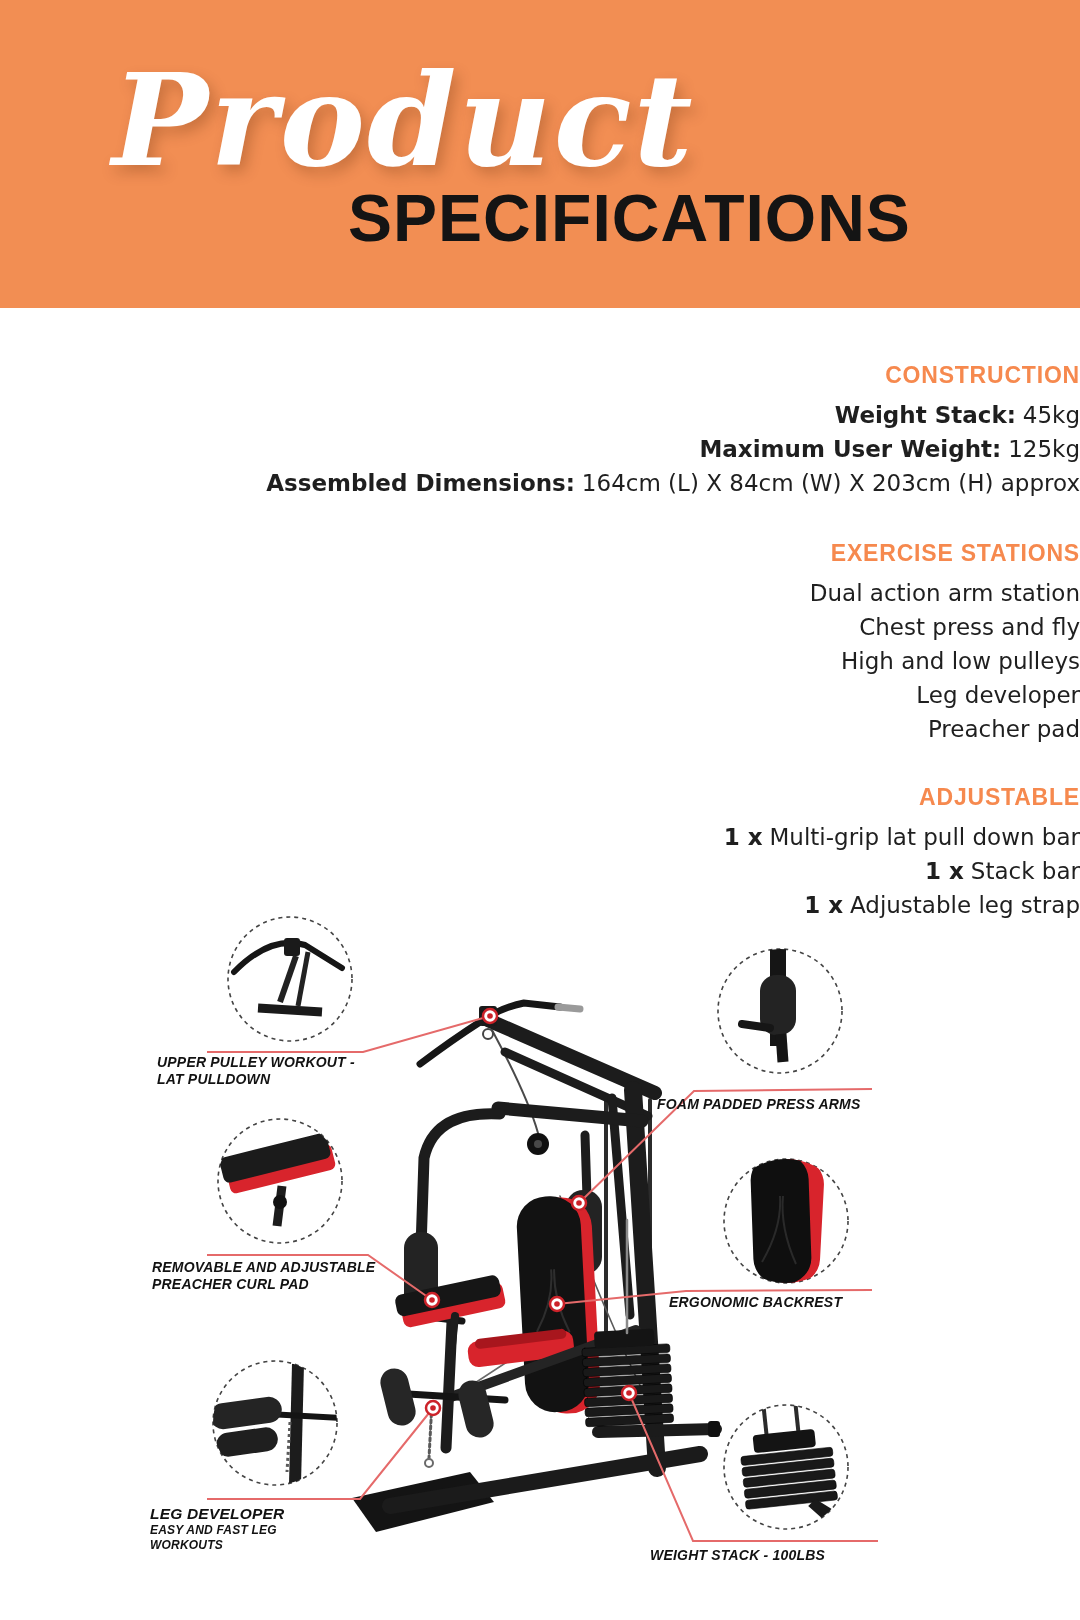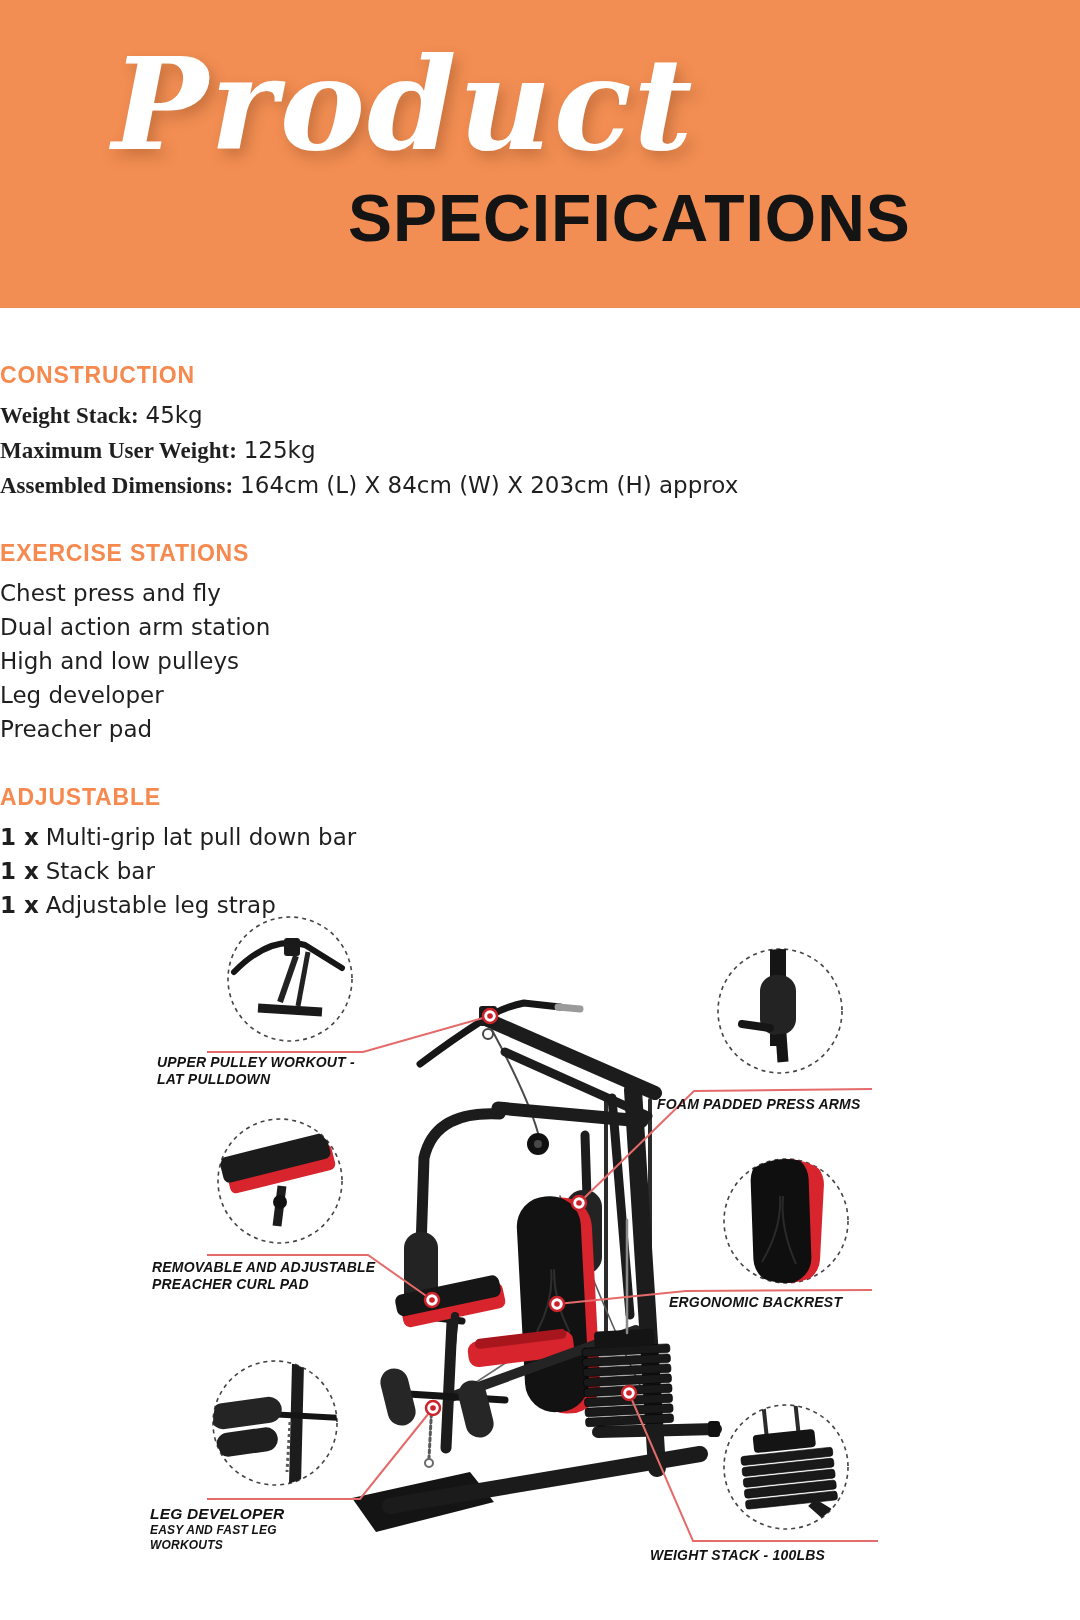--- a/index.html
+++ b/index.html
@@ -1,30 +1,30 @@
 <!DOCTYPE html>
 <html><head>
 <meta charset="utf-8">
 <style>
   html,body{margin:0;padding:0;background:#e8e8e8;}
   .page{position:relative;width:1080px;height:1620px;background:#ffffff;overflow:hidden;
         font-family:"DejaVu Sans",sans-serif;color:#1f1f1f;margin:0 auto;}
   
   .header{position:absolute;left:0;top:0;width:1080px;height:308px;background:#F28E53;}
-  .script-title{position:absolute;left:112px;top:28px;font-family:"DejaVu Serif",serif;
+  .script-title{position:absolute;left:112px;top:44px;font-family:"DejaVu Serif",serif;
         font-style:italic;font-weight:bold;font-size:128px;line-height:1.2;color:#ffffff;
         letter-spacing:2px;text-shadow:5px 7px 14px rgba(80,30,0,0.25);z-index:2;}
   .main-title{position:absolute;left:348px;top:180px;font-family:"Liberation Sans",sans-serif;
         font-weight:800;font-size:66px;letter-spacing:1px;color:#141414;z-index:1;}
   
-  .section{position:absolute;left:0;width:1080px;text-align:left;}
+  .section{position:absolute;left:0;width:1080px;text-align:right;}
   .section h2{margin:0 0 8px 0;font-size:23px;line-height:30px;font-weight:bold;
         color:#F6894E;letter-spacing:0.8px;font-family:"Liberation Sans",sans-serif;}
   .section .row{font-size:23px;line-height:34px;}
-  .section .lbl{font-weight:bold;margin-right:0.3em;font-family:Liberation Serif, serif;}
+  .section .lbl{font-weight:bold;margin-right:0.3em;}
   .section .qty{font-weight:bold;margin-right:0.3em;}
   #sec-construction{top:360px;}
   #sec-exercise{top:538px;}
   #sec-inclusions{top:782px;}
   
   .diagram{position:absolute;left:0;top:860px;width:1080px;height:760px;}
   .diagram svg{position:absolute;left:0;top:0;}
   .callout{position:absolute;text-align:left;font-family:"Liberation Sans",sans-serif;
         font-weight:bold;font-style:italic;color:#121212;font-size:14px;line-height:17px;
         letter-spacing:0.2px;}
@@ -55,22 +55,22 @@
     <div class="row">
       <span class="lbl">Maximum User Weight:</span><span>125kg</span>
     </div>
     <div class="row">
       <span class="lbl">Assembled Dimensions:</span><span>164cm (L) X 84cm (W) X 203cm (H) approx</span>
     </div>
   </div>
 
   <div class="section" id="sec-exercise">
     <h2>EXERCISE STATIONS</h2>
+    <div class="row">Dual action arm station</div>
     <div class="row">Chest press and fly</div>
-    <div class="row">Dual action arm station</div>
     <div class="row">High and low pulleys</div>
     <div class="row">Leg developer</div>
     <div class="row">Preacher pad</div>
   </div>
 
   <div class="section" id="sec-inclusions">
     <h2>ADJUSTABLE</h2>
     <div class="row">
       <span class="qty">1 x</span><span>Multi-grip lat pull down bar</span>
     </div>

